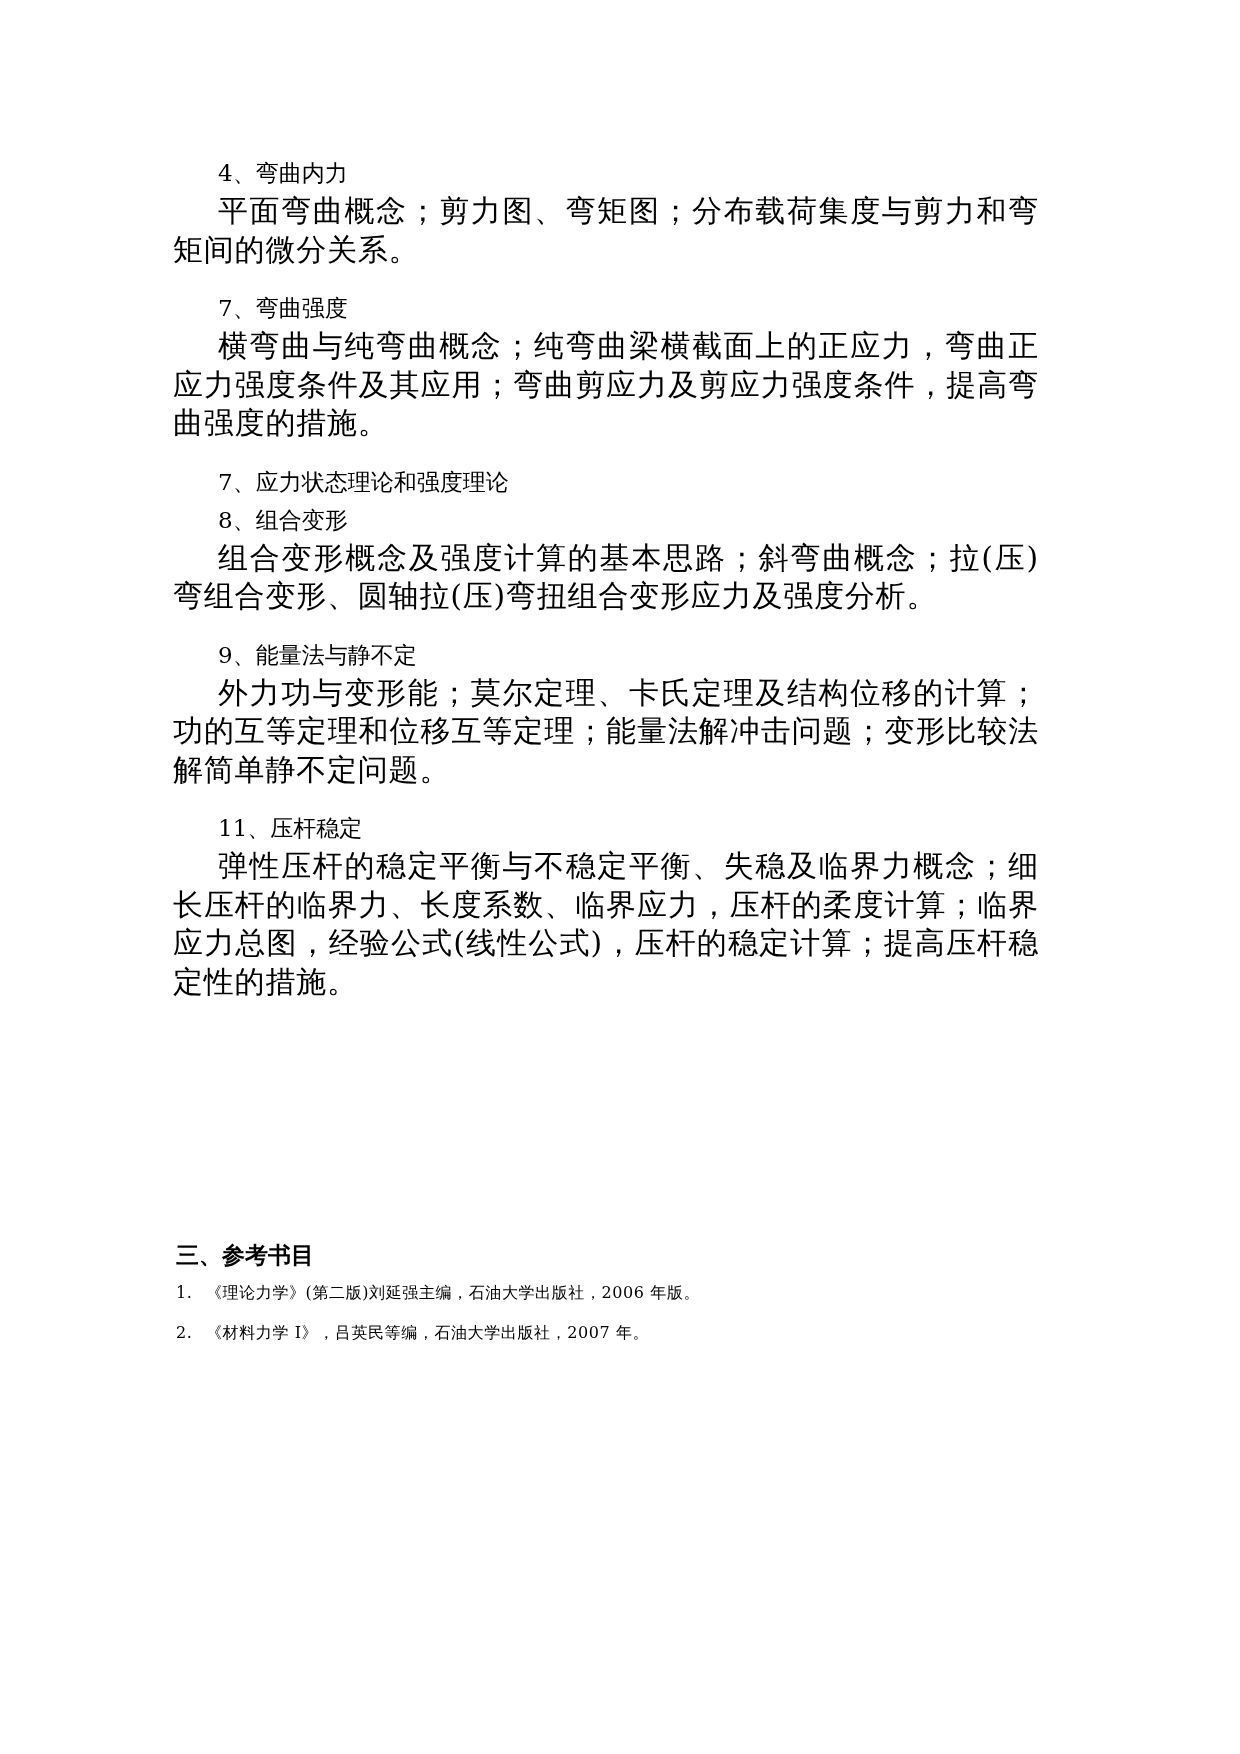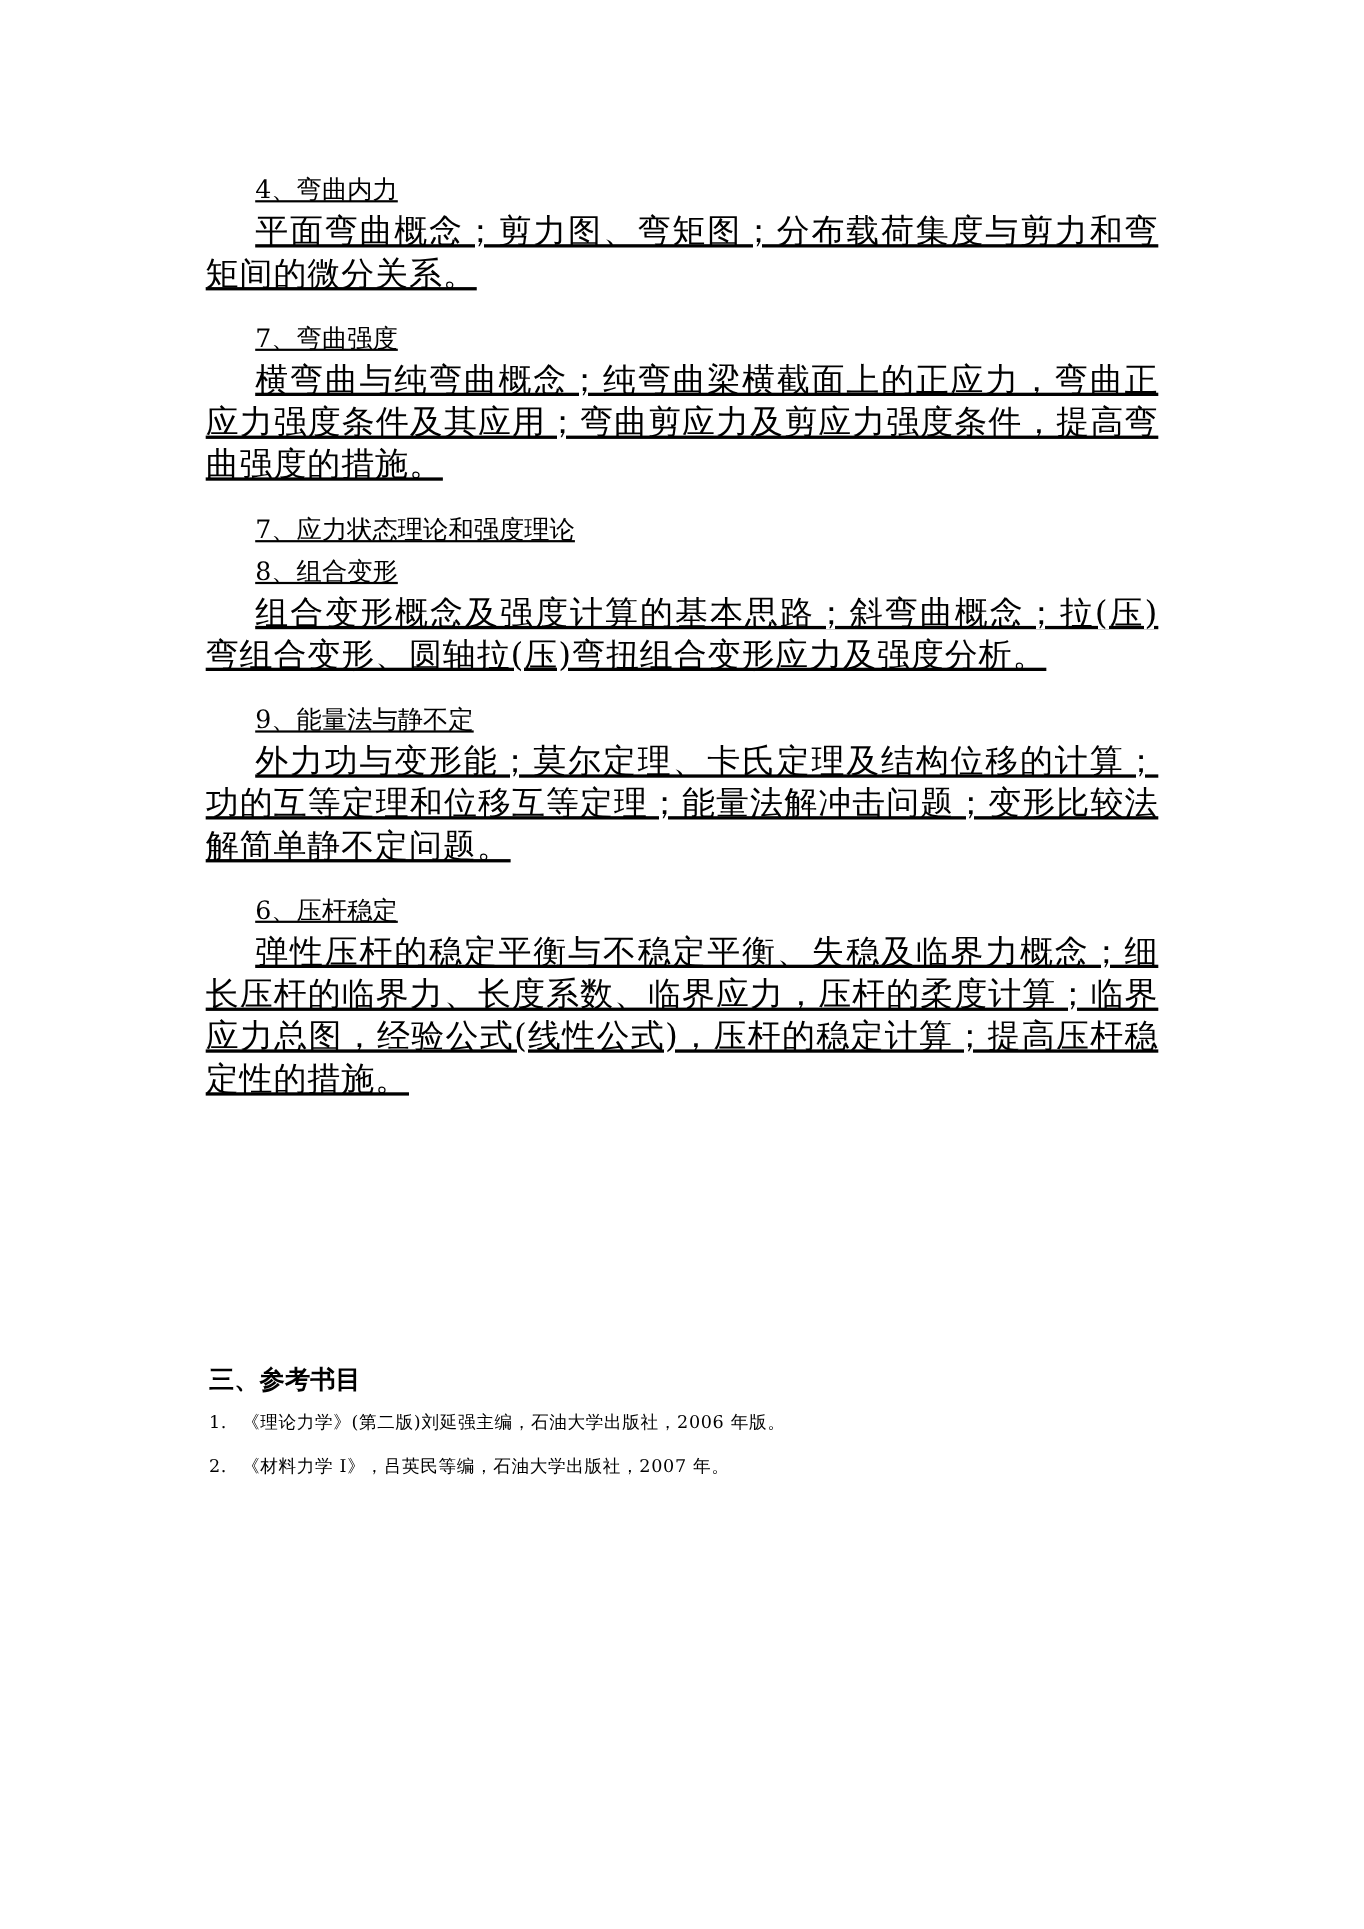--- a/index.html
+++ b/index.html
@@ -10,24 +10,23 @@
   body {
     width: 1240px;
     height: 1754px;
     position: relative;
     overflow: hidden;
     font-family: "DejaVu Serif", "Liberation Serif", serif;
     color: #000000;
   }
   .page {
     position: absolute;
-    left: 187px;
+    left: 173px;
     top: 154px;
     width: 866px;
-    text-decoration: underline;
   }
   .section-heading {
     font-size: 23px;
     line-height: 38px;
     height: 38px;
     padding-left: 45px;
     margin: 0;
     white-space: nowrap;
   }
   .para {
@@ -41,21 +40,21 @@
   }
   .para .sym {
     font-style: italic;
     font-family: "Liberation Serif", "DejaVu Serif", serif;
   }
   .block {
     margin-bottom: 0;
   }
   .refs {
     position: absolute;
-    left: 190px;
+    left: 176px;
     top: 1237px;
     width: 866px;
   }
   .refs-title {
     font-family: "DejaVu Sans", "Liberation Sans", sans-serif;
     font-weight: bold;
     font-size: 23px;
     line-height: 36px;
     margin: 0;
   }
@@ -95,21 +94,21 @@
     <p class="section-heading">8、组合变形</p>
     <p class="para">组合变形概念及强度计算的基本思路；斜弯曲概念；拉(压)弯组合变形、圆轴拉(压)弯扭组合变形应力及强度分析。</p>
   </div>
 
   <div class="block">
     <p class="section-heading">9、能量法与静不定</p>
     <p class="para">外力功与变形能；莫尔定理、卡氏定理及结构位移的计算；功的互等定理和位移互等定理；能量法解冲击问题；变形比较法解简单静不定问题。</p>
   </div>
 
   <div class="block">
-    <p class="section-heading">6、压杆稳定</p>
+    <p class="section-heading">11、压杆稳定</p>
     <p class="para">弹性压杆的稳定平衡与不稳定平衡、失稳及临界力概念；细长压杆的临界力、长度系数、临界应力，压杆的柔度计算；临界应力总图，经验公式(线性公式)，压杆的稳定计算；提高压杆稳定性的措施。</p>
   </div>
 
 </div>
 
 <div class="refs">
   <p class="refs-title">三、参考书目</p>
   <p class="ref-item"><span class="ref-num">1.</span><span>《理论力学》(第二版)刘延强主编，石油大学出版社，2006 年版。</span></p>
   <p class="ref-item"><span class="ref-num">2.</span><span>《材料力学 I》，吕英民等编，石油大学出版社，2007 年。</span></p>
 </div>

